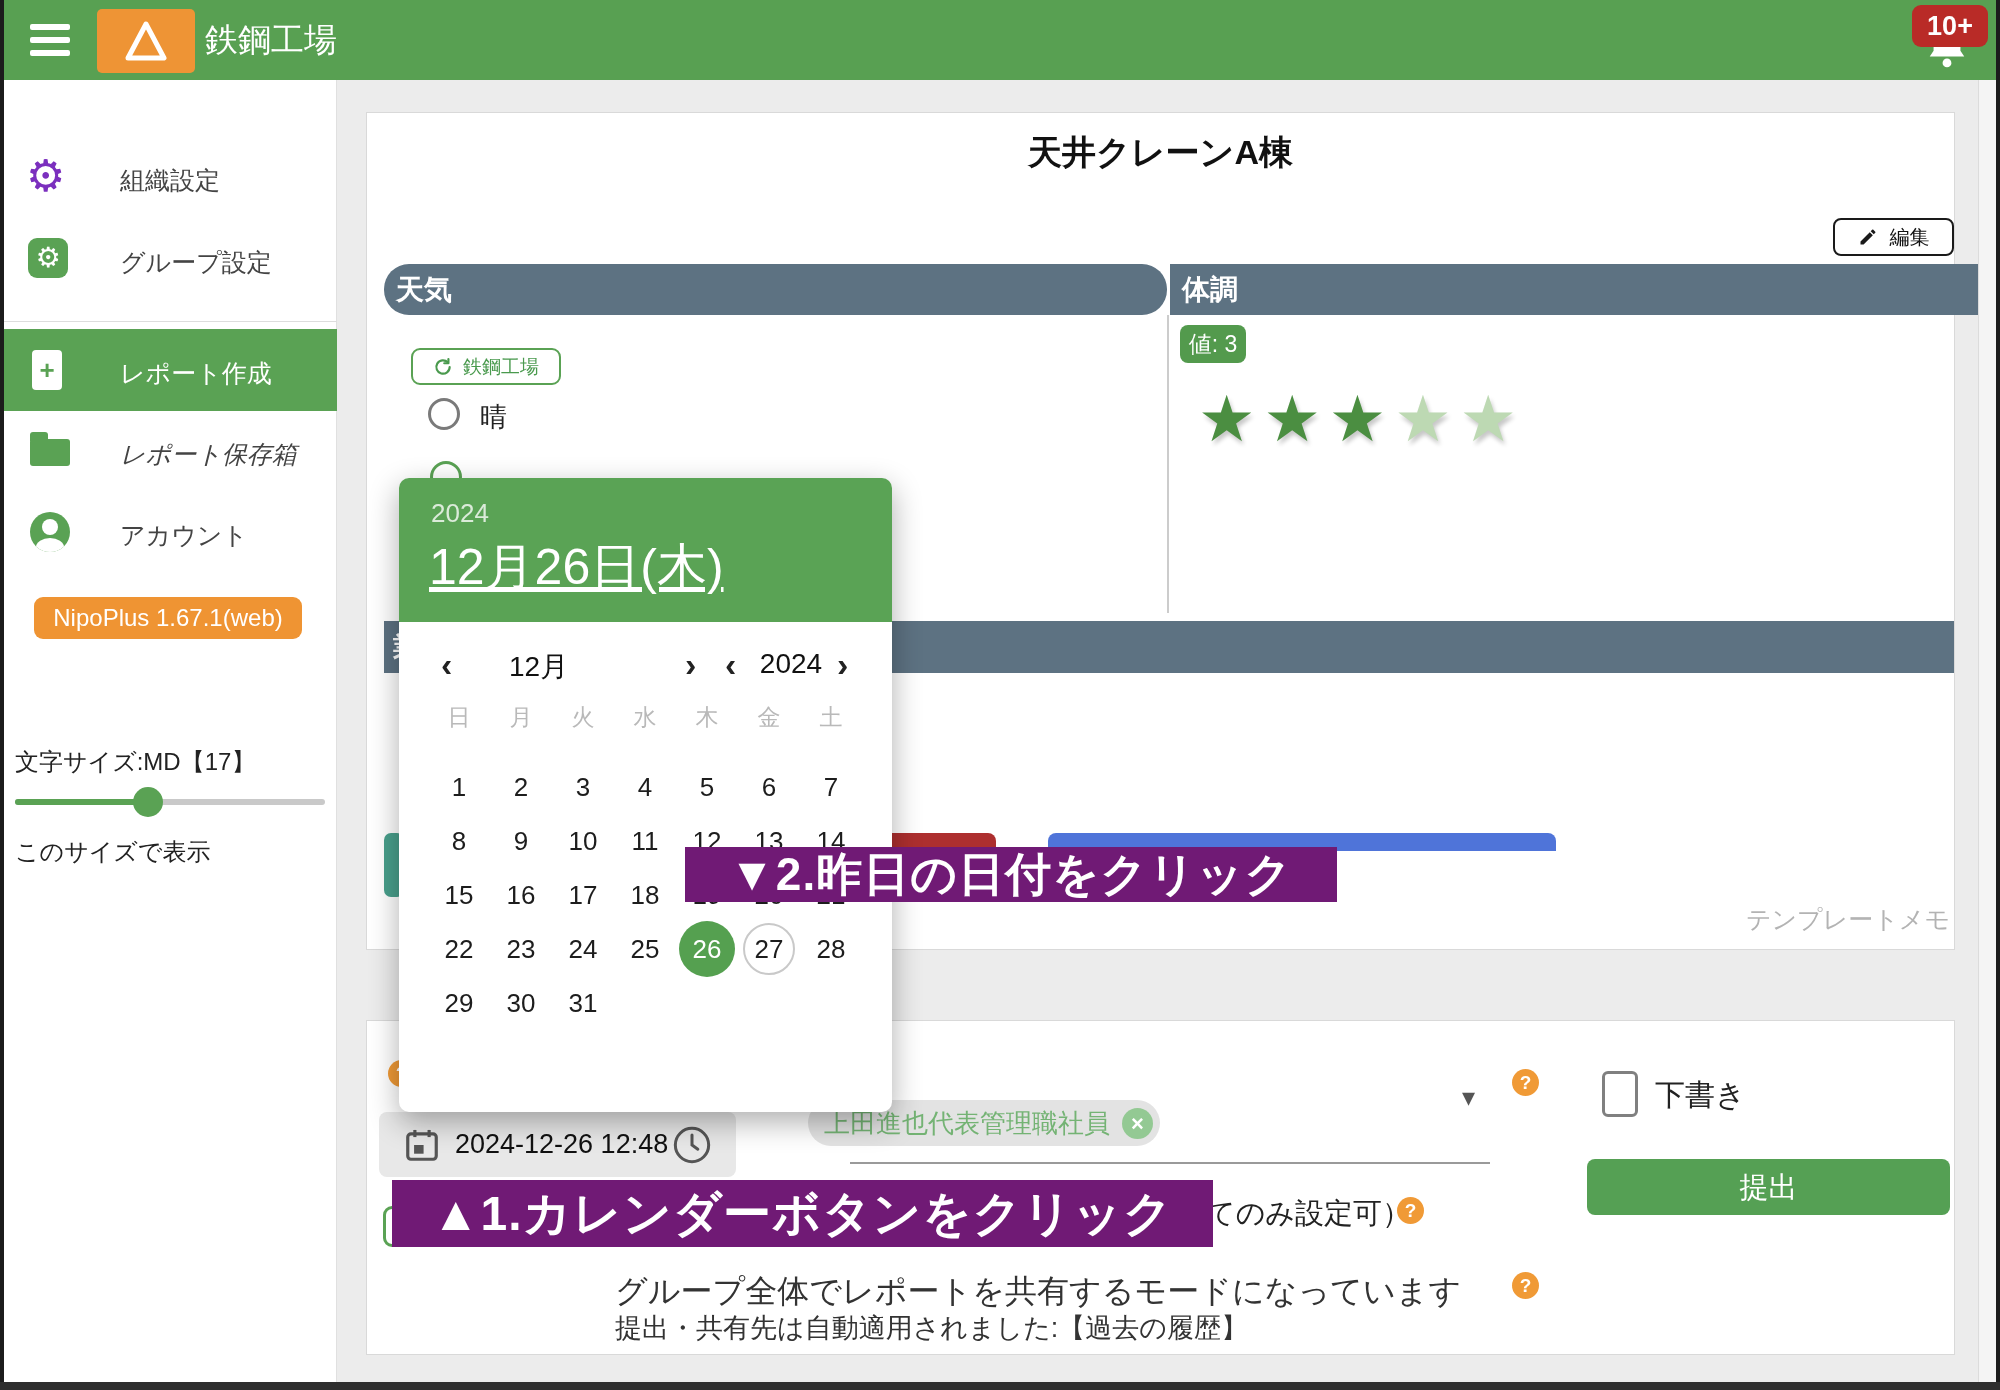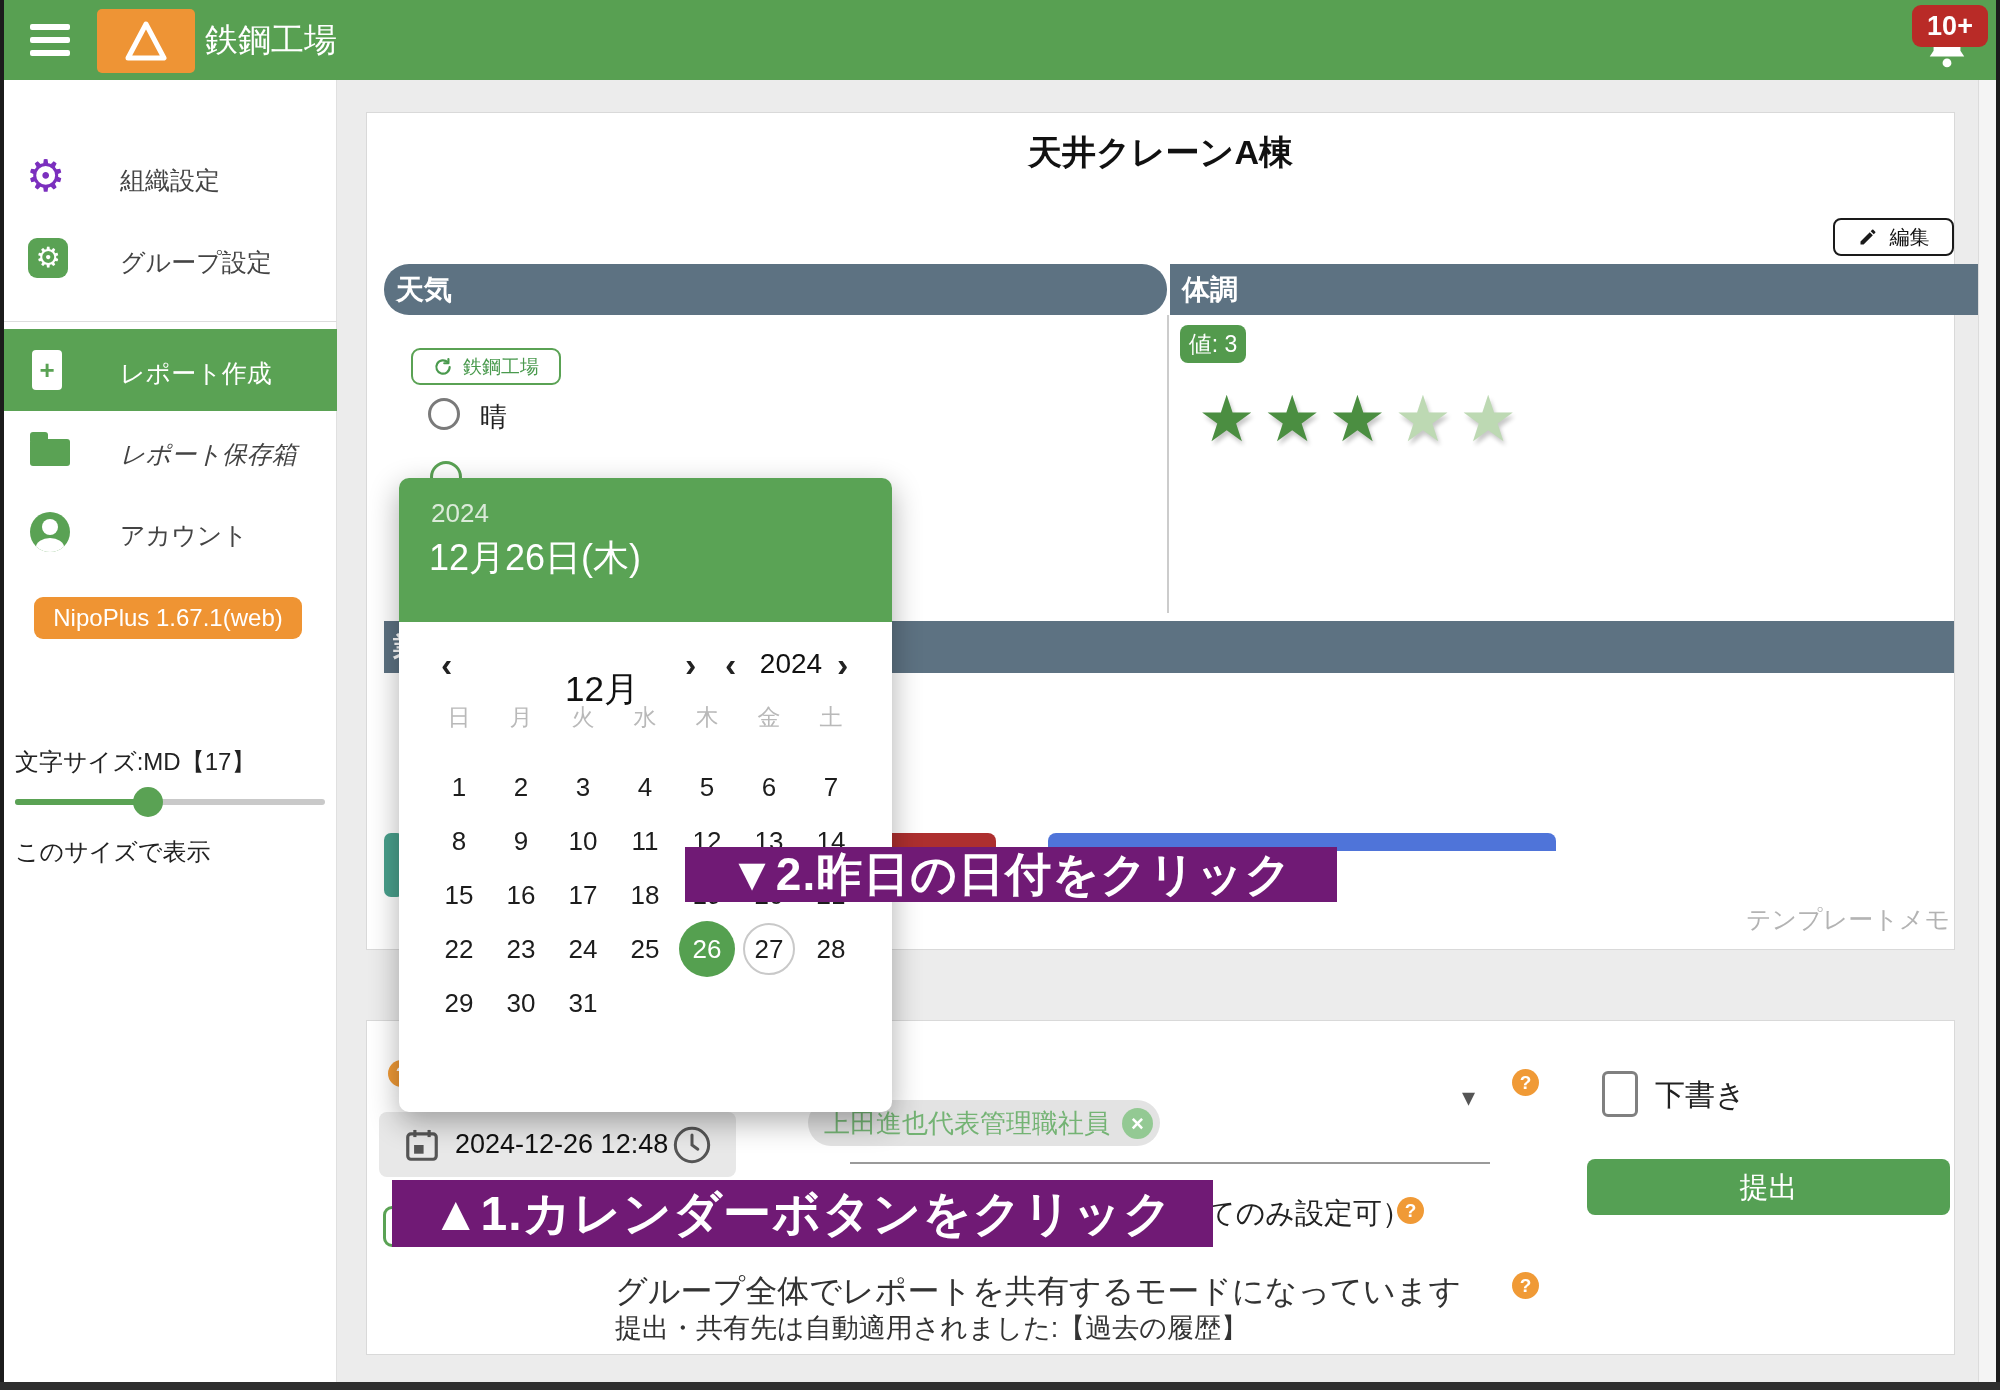--- a/index.html
+++ b/index.html
@@ -160,24 +160,24 @@
 
   <div class="abs" style="left:615px;top:1270px;font-size:32px;color:#333;z-index:10;">グループ全体でレポートを共有するモードになっています</div>
   <div class="abs q" style="left:1512px;top:1272px;z-index:10;">?</div>
   <div class="abs" style="left:615px;top:1310px;font-size:27px;color:#333;z-index:10;">提出・共有先は自動適用されました:【過去の履歴】</div>
 
   <div class="abs" style="left:383px;top:1206px;width:58px;height:41px;background:#fff;border:3px solid #5aa254;border-radius:9px;box-sizing:border-box;z-index:15;"></div>
 
   <div class="abs" style="left:399px;top:478px;width:493px;height:634px;border-radius:10px;box-shadow:0 10px 30px rgba(0,0,0,0.32);z-index:50;background:#fff;overflow:hidden;">
     <div style="position:absolute;left:0;top:0;width:493px;height:144px;background:#5aa355;">
       <div style="position:absolute;left:32px;top:20px;font-size:26px;color:rgba(255,255,255,0.78);">2024</div>
-      <div style="position:absolute;left:30px;top:56px;font-size:36px;color:#fff;">12月26日(木)</div>
+      <div style="position:absolute;left:30px;top:56px;font-size:50px;color:#fff;text-decoration:underline;">12月26日(木)</div>
     </div>
     <div class="chev abs" style="left:42px;top:166px;">‹</div>
-    <div class="abs" style="left:110px;top:188px;width:130px;text-align:right;font-size:35px;color:#111;">12月</div>
+    <div class="abs" style="left:110px;top:170px;width:130px;text-align:left;font-size:28px;color:#111;">12月</div>
     <div class="chev abs" style="left:286px;top:166px;">›</div>
     <div class="chev abs" style="left:326px;top:166px;">‹</div>
     <div class="abs" style="left:352px;top:170px;width:80px;text-align:center;font-size:28px;color:#111;">2024</div>
     <div class="chev abs" style="left:438px;top:166px;">›</div>
 
     <div class="abs" style="left:0;top:224px;width:493px;height:32px;">
         <div class="wd" style="left: 29px; top: 0px;">日</div>
         <div class="wd" style="left: 91px; top: 0px;">月</div>
         <div class="wd" style="left: 153px; top: 0px;">火</div>
         <div class="wd" style="left: 215px; top: 0px;">水</div>

